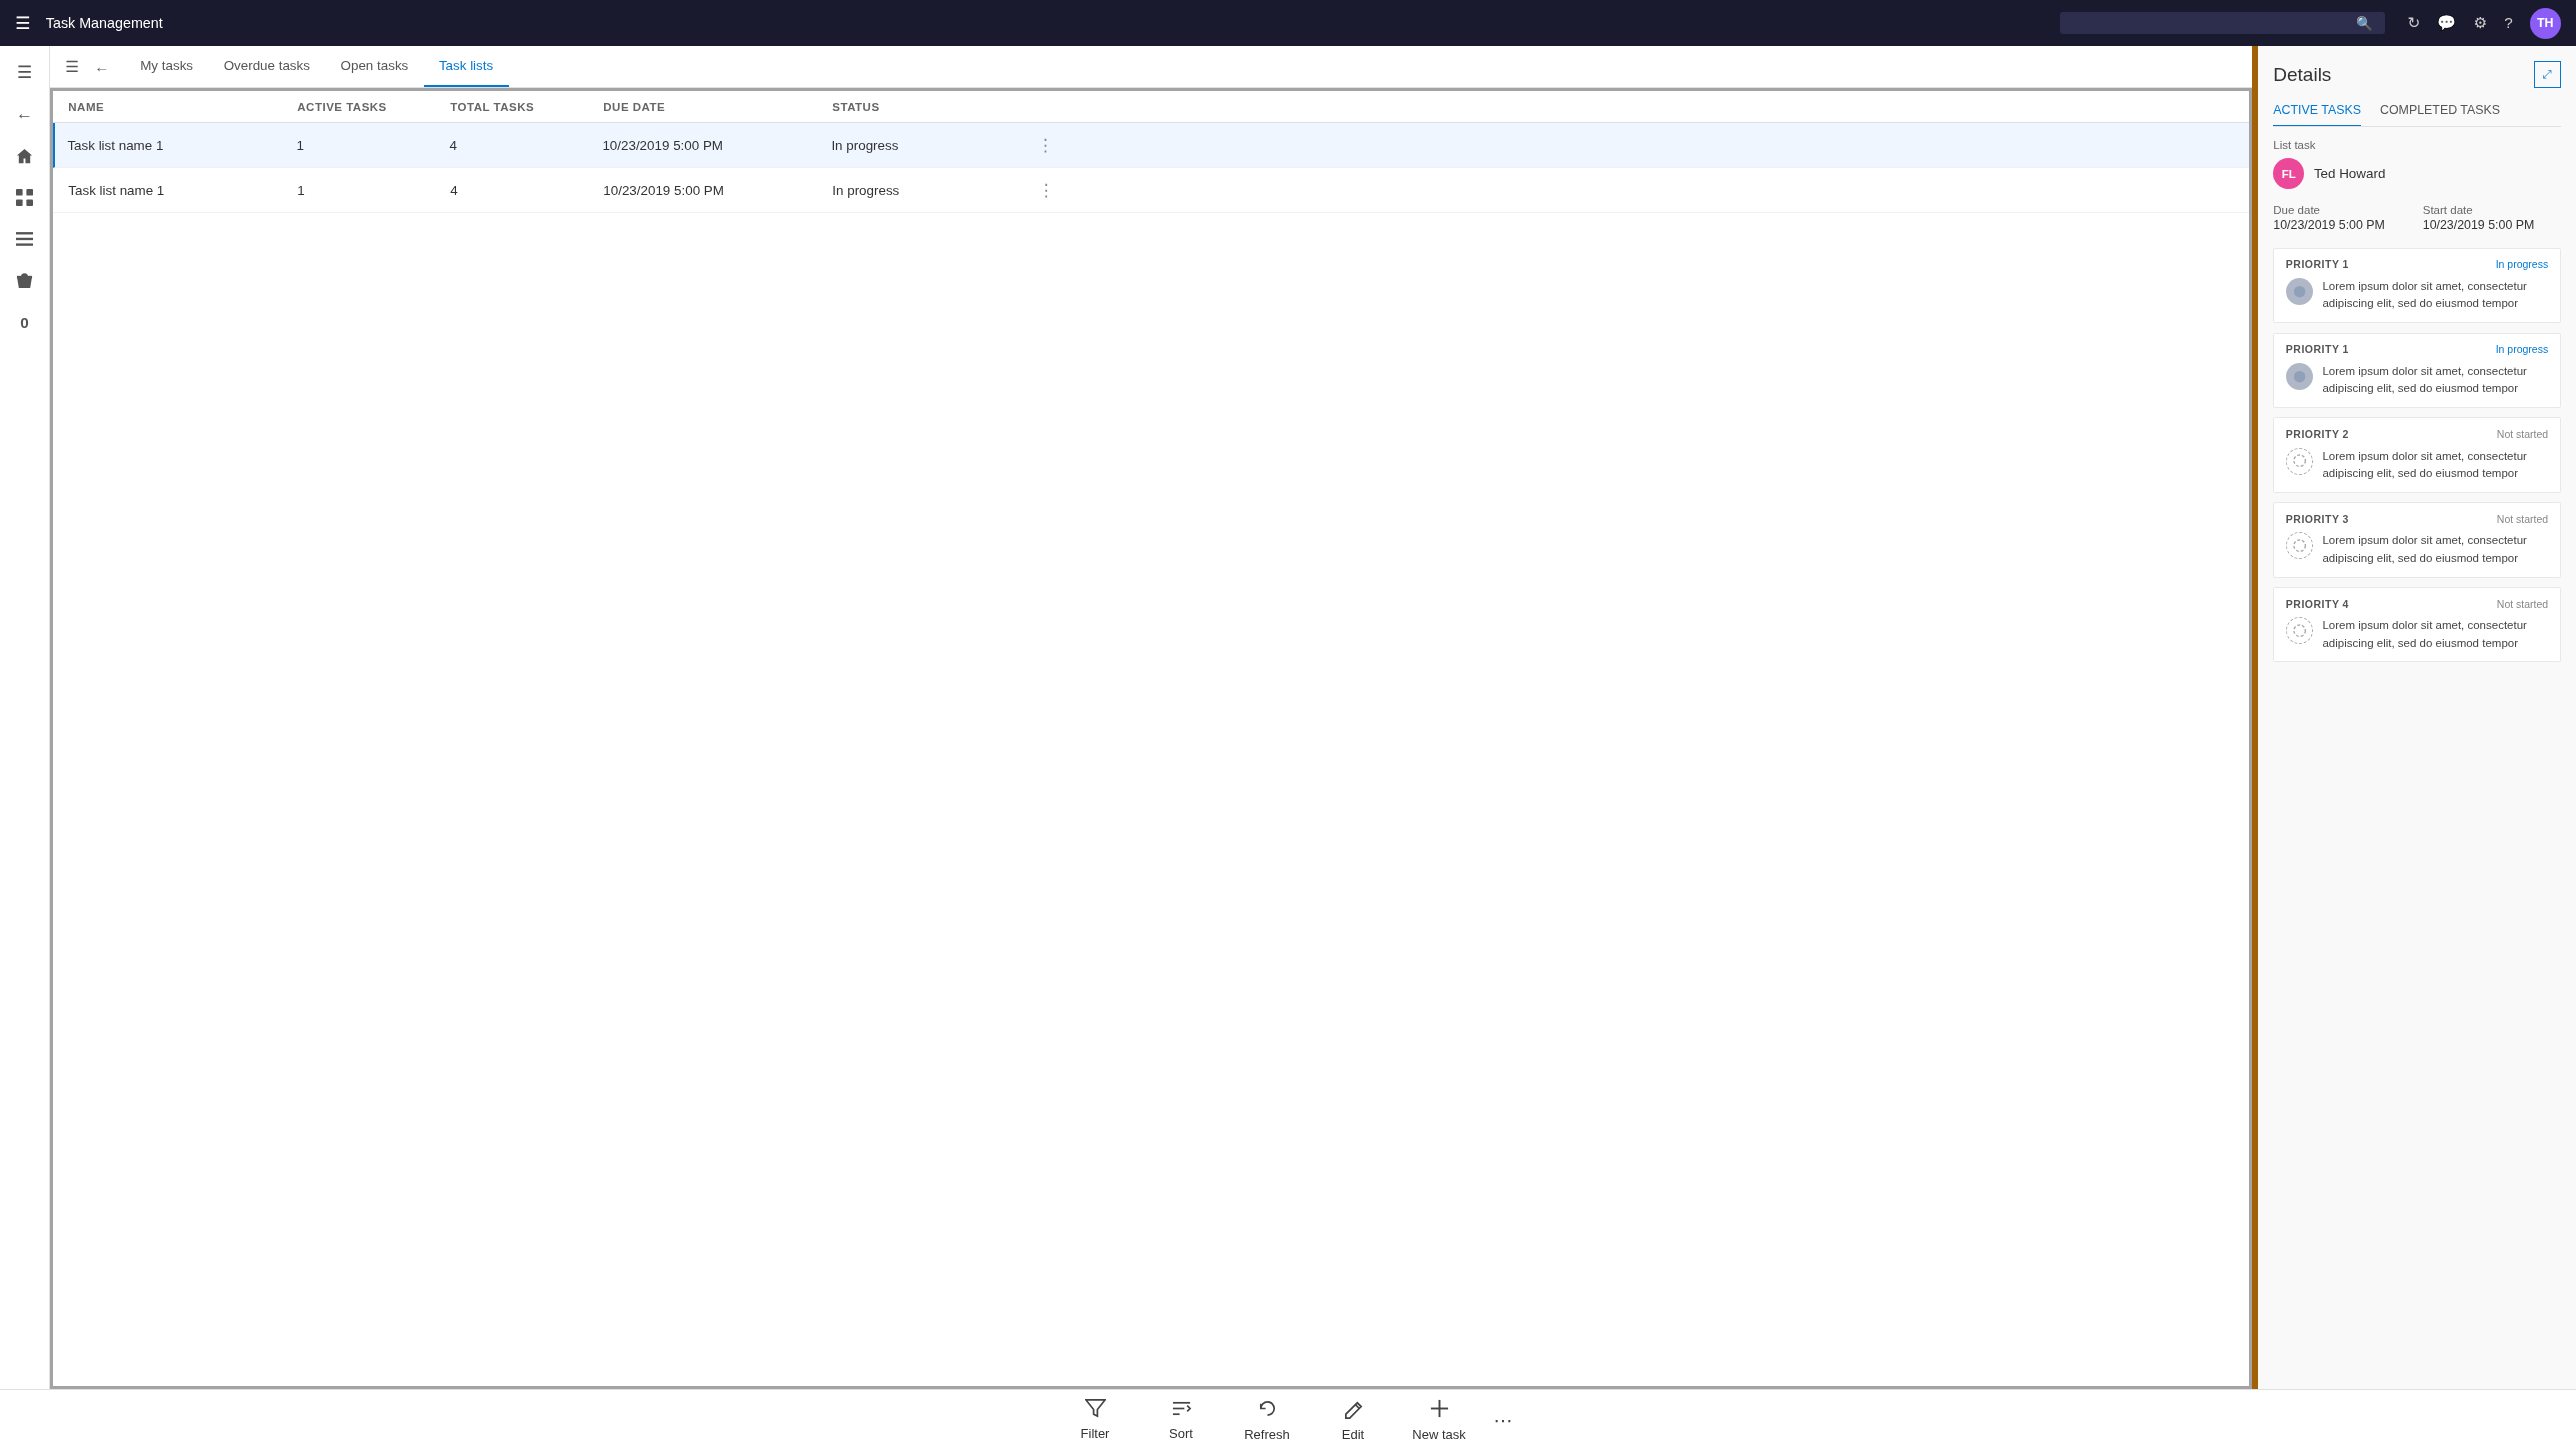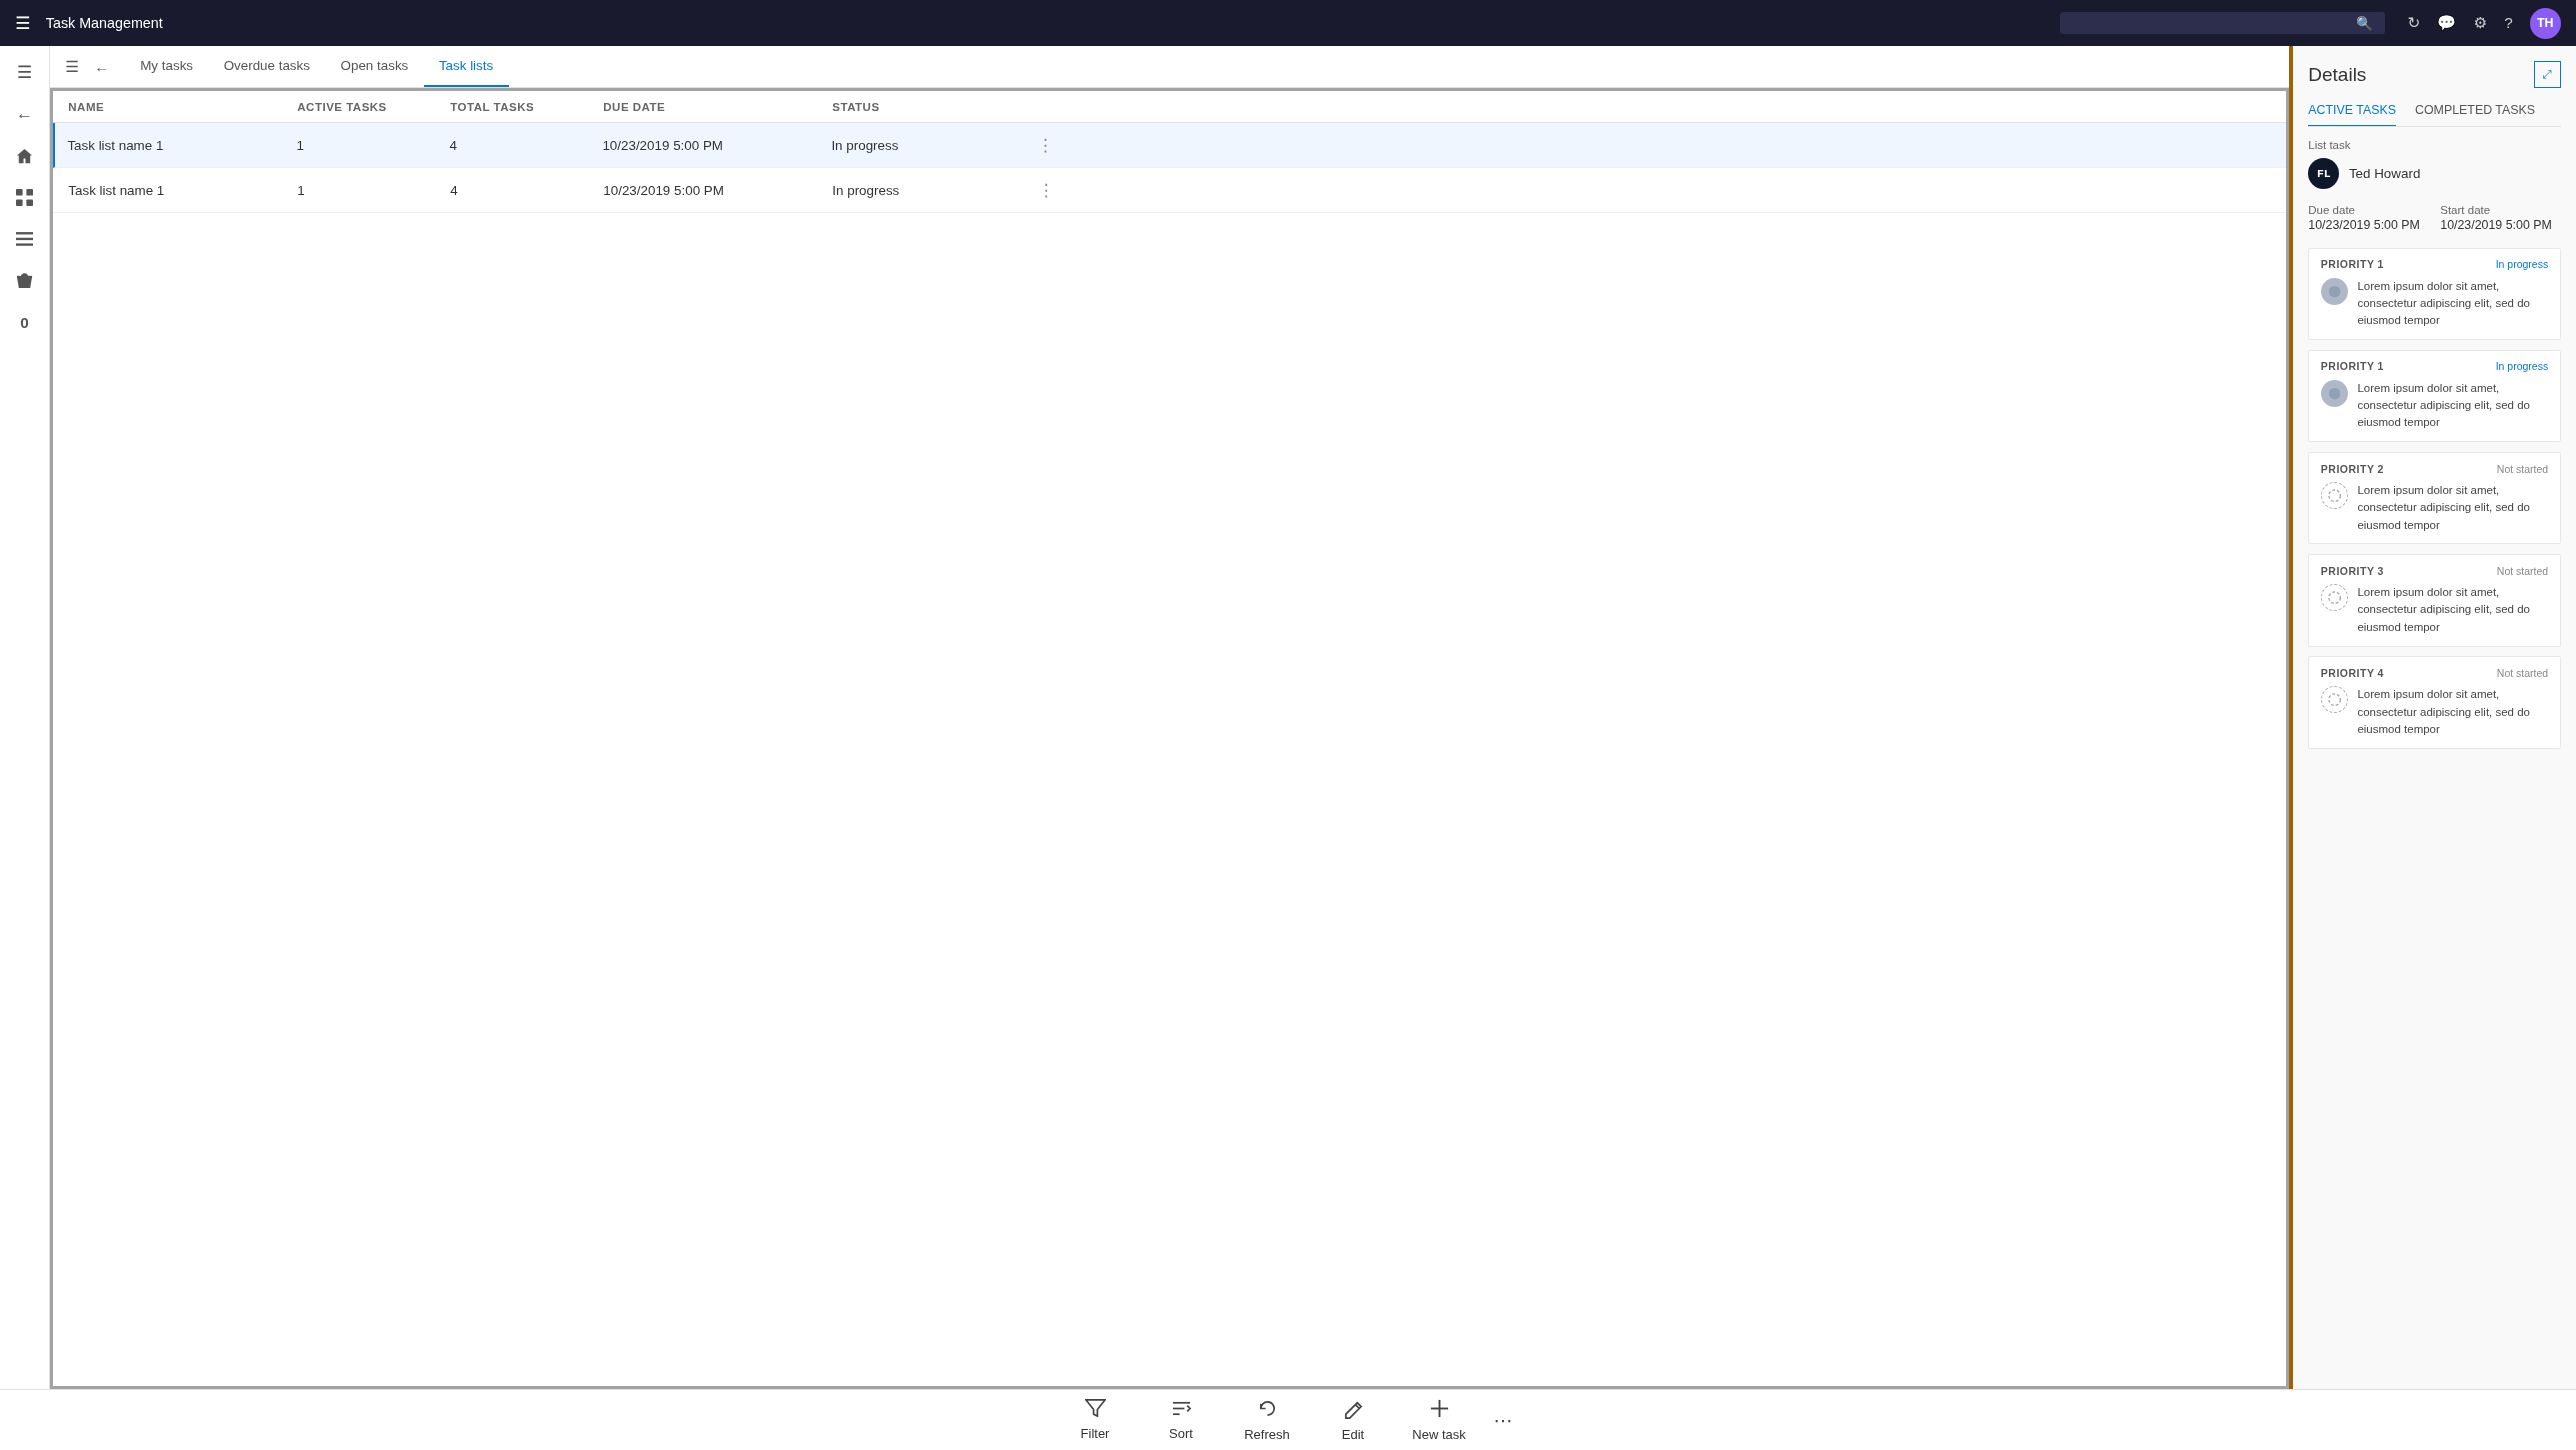--- a/index.html
+++ b/index.html
@@ -140,23 +140,23 @@
       cursor: pointer;
     }
     .table-row.selected { border-left: 2.9px solid #0078d4; padding-left: 12.4px; background: #f0f6ff; }
     .table-row .status-badge {
       color: #333; font-size: 13.4px;
     }
     .table-row .more-btn { color: #888; cursor: pointer; font-size: 17px; text-align: center; }
 
     
     .details-panel {
-      width: 287px;
+      width: 324px;
       background: #f9f9f9;
-      border-left: 4px solid #a16207;
+      border-left: 6px solid #a16207;
       display: flex;
       flex-direction: column;
       flex-shrink: 0;
       overflow: hidden;
     }
     .details-header {
       display: flex;
       align-items: center;
       justify-content: space-between;
       padding: 15.3px 15.3px 0;
@@ -186,23 +186,23 @@
     .details-body {
       flex: 1;
       overflow-y: auto;
       padding: 11.5px 15.3px;
     }
     .list-owner-section { margin-bottom: 15.3px; }
     .list-owner-section .label { font-size: 11.5px; color: #666; margin-bottom: 7.6px; }
     .owner-row { display: flex; align-items: center; gap: 9.6px; }
     .owner-avatar {
       width: 31px; height: 31px; border-radius: 50%;
-      background: #0f172a;
+      background: #ec4899;
       display: flex; align-items: center; justify-content: center;
-      font-size: 11.5px; font-weight: bold; color: #fff; font-family: Liberation Mono, monospace;
+      font-size: 11.5px; font-weight: bold; color: #fff;
     }
     .owner-name { font-size: 13.4px; font-weight: 500; color: #333; }
 
     .dates-section {
       display: grid;
       grid-template-columns: 1fr 1fr;
       gap: 11.5px;
       margin-bottom: 15.3px;
     }
     .date-item .date-label { font-size: 11.5px; color: #666; margin-bottom: 1.9px; }

